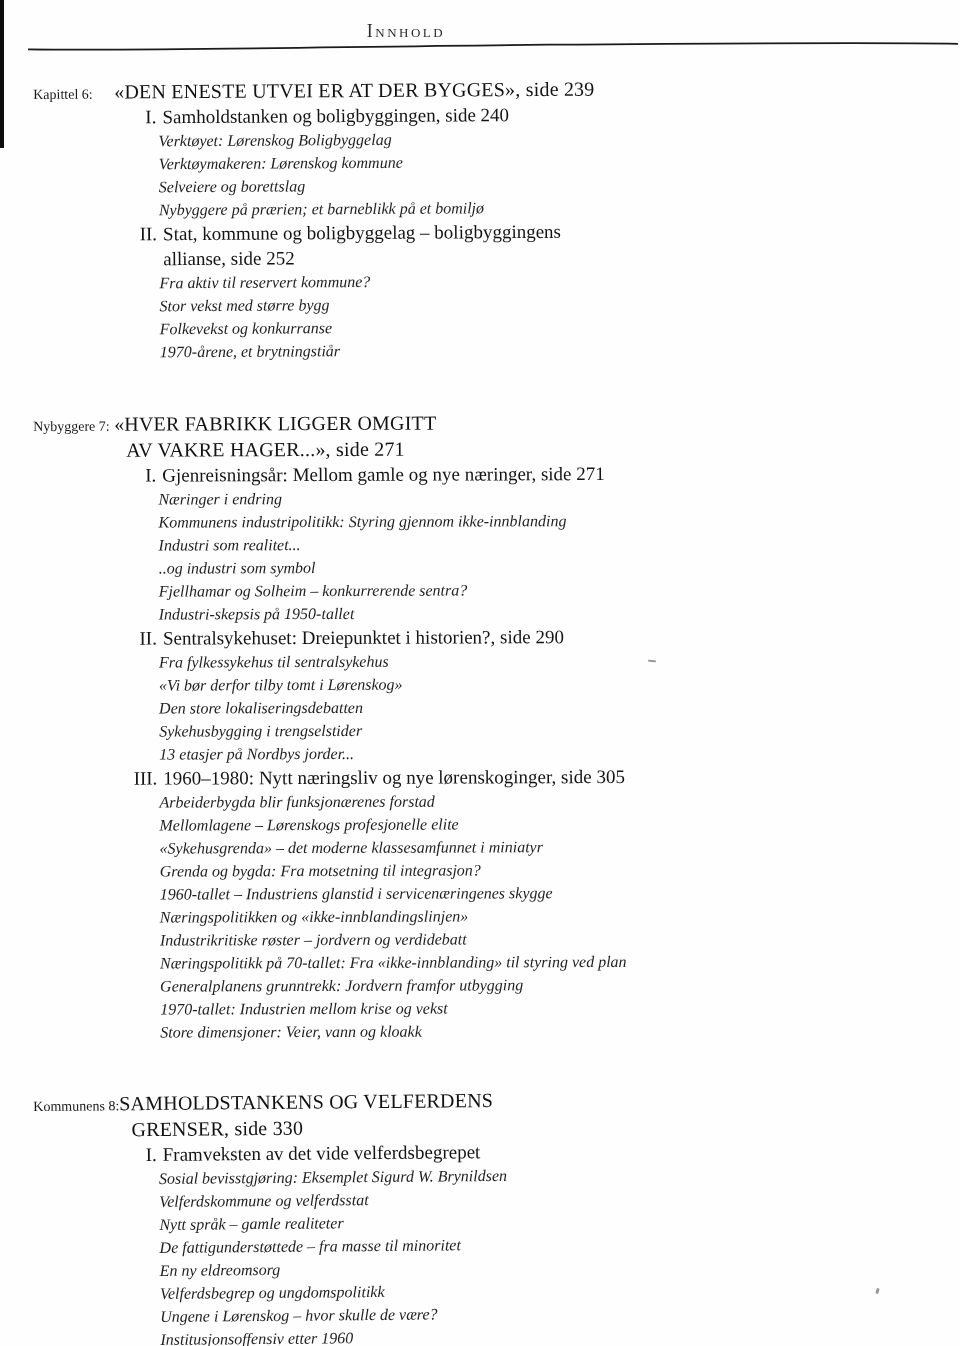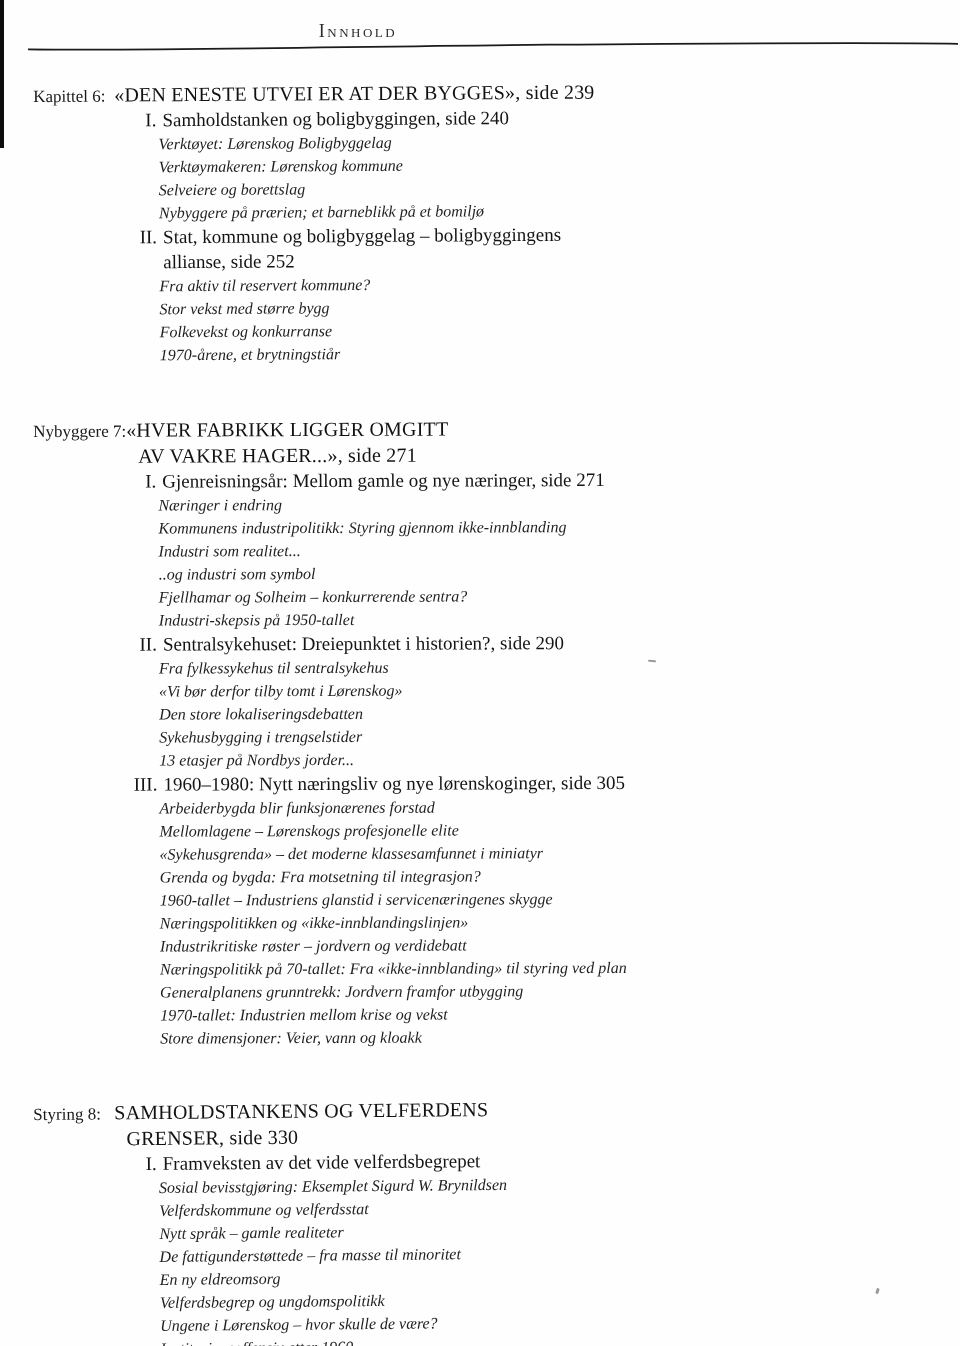--- a/index.html
+++ b/index.html
@@ -26,40 +26,41 @@
   
   .header {
     position: absolute;
     top: 21px; left: 0;
     width: 716px;
     text-align: center;
     font-variant: small-caps;
     font-size: 18px;
     letter-spacing: 2.5px;
     color: #2a2a2a;
+    padding-left: 48px;
   }
   .rule {
     position: absolute;
     top: 40px; left: 28px;
     transform: rotate(-0.1deg);
   }
   .content {
     position: absolute;
     top: 60px; left: 33px;
     width: 900px;
   }
   .chapter { margin-bottom: 28px; }
   .tilt-a { transform: rotate(-0.35deg); transform-origin: 0 0; }
   .tilt-b { transform: rotate(-0.2deg);  transform-origin: 0 0; }
   .tilt-c { transform: rotate(-0.5deg);  transform-origin: 0 0; }
 
   .chapter-heading { display: flex; align-items: baseline; }
   .chapter-label {
     flex: 0 0 81px;
-    font-size: 17px;
+    font-size: 14px;
     color: #181818;
     white-space: nowrap;
     margin-top: 27px;
   }
   .chapter-title { font-size: 20px; letter-spacing: 0.2px; color: #121212; }
   .chapter-title .ct-line { line-height: 26px; white-space: nowrap; }
   .chapter-title .ct-line2 { margin-left: 12px; }
 
   .section-heading { display: flex; }
   .numeral {
@@ -202,21 +203,21 @@
           <div class="subitem">Næringspolitikk på 70-tallet: Fra «ikke-innblanding» til styring ved plan</div>
           <div class="subitem">Generalplanens grunntrekk: Jordvern framfor utbygging</div>
           <div class="subitem">1970-tallet: Industrien mellom krise og vekst</div>
           <div class="subitem">Store dimensjoner: Veier, vann og kloakk</div>
         </div>
       </div>
     </section>
 
     <section class="chapter tilt-c">
       <div class="chapter-heading">
-        <span class="chapter-label">Styring 8:</span>
+        <span class="chapter-label">Kommunens 8:</span>
         <div class="chapter-title">
           <div class="ct-line">SAMHOLDSTANKENS OG VELFERDENS</div>
           <div class="ct-line ct-line2">GRENSER, side 330</div>
         </div>
       </div>
 
       <div class="section">
         <div class="section-heading">
           <span class="numeral">I.</span>
           <div class="section-title">

